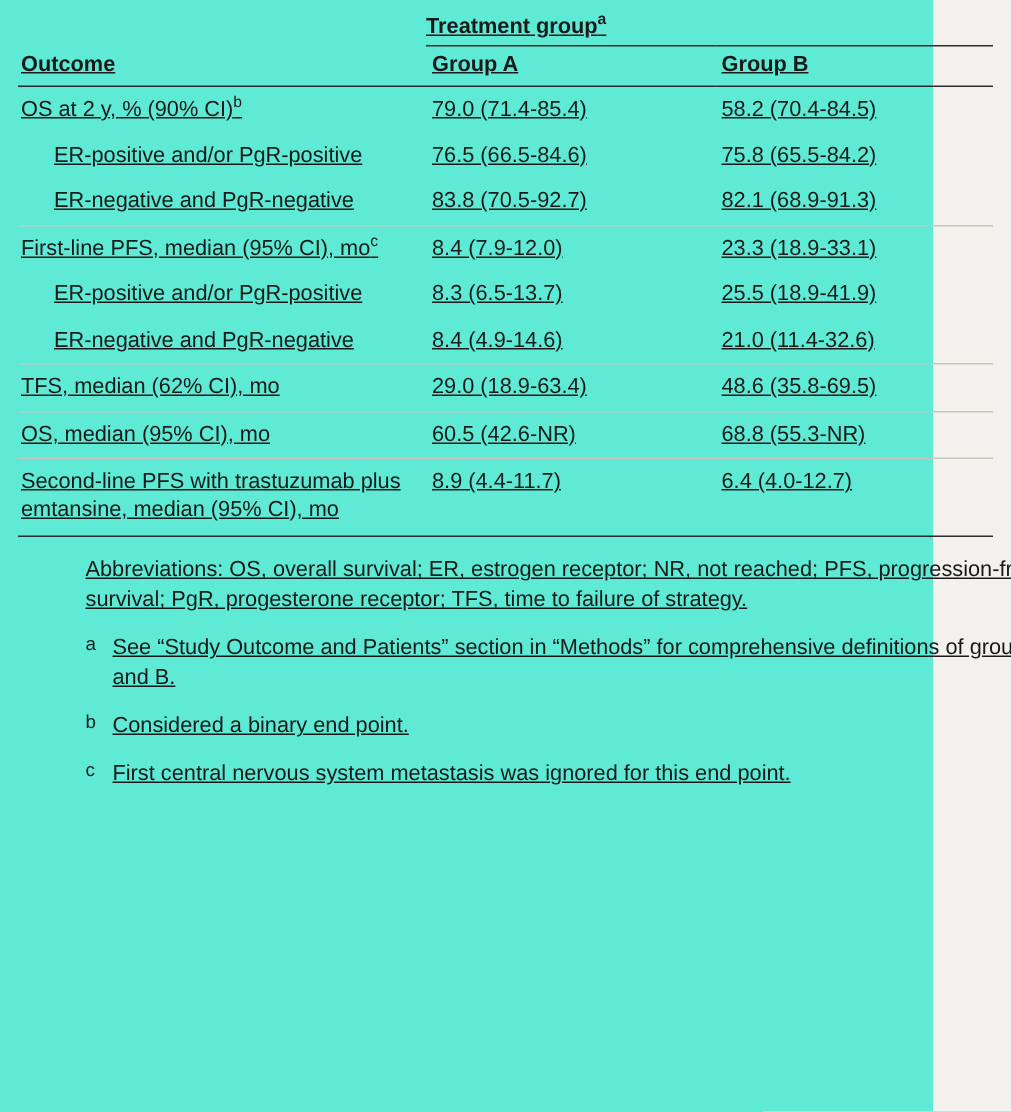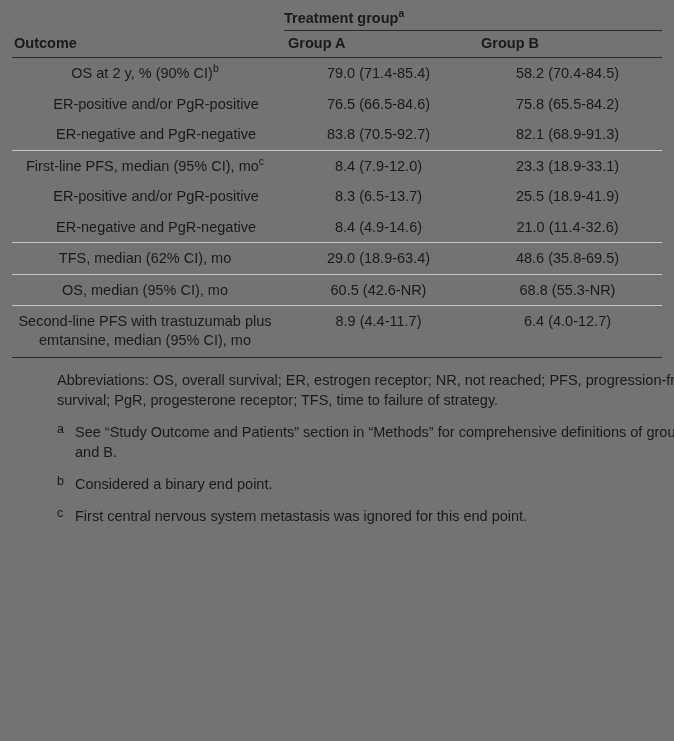--- a/index.html
+++ b/index.html
@@ -9,25 +9,26 @@
   body {
     width: 674px;
     height: 741px;
     background: #f3f1ec;
     font-family: "Liberation Sans", sans-serif;
     color: #1a1a1a;
     overflow: hidden;
   }
   .page {
     position: relative;
-    width: 674px;
+    width: 622px;
     height: 741px;
     box-sizing: border-box;
     padding: 0 12px;
-    background: #737373;
+    background: #5eead4;
+    text-decoration: underline;
   }
 
   table.data {
     width: 650px;
     border-collapse: collapse;
     table-layout: fixed;
     font-size: 14.5px;
   }
   table.data col.c1 { width: 272px; }
   table.data col.c2 { width: 193px; }
@@ -61,21 +62,20 @@
     padding: 0;
     height: 0;
     line-height: 0;
     font-size: 0;
   }
 
   tr.body-row td {
     padding: 6px 0 6px 0;
     vertical-align: top;
     line-height: 1.28;
-    text-align: center;
   }
   tr.body-row td.label { padding-left: 2px; padding-right: 8px; }
   tr.body-row td.val { padding-left: 4px; padding-right: 8px; }
   tr.body-row.indent td.label { padding-left: 24px; }
 
   tr.sep td {
     border-top: 1px solid #c9c5bb;
     padding: 0;
     height: 0;
     line-height: 0;

